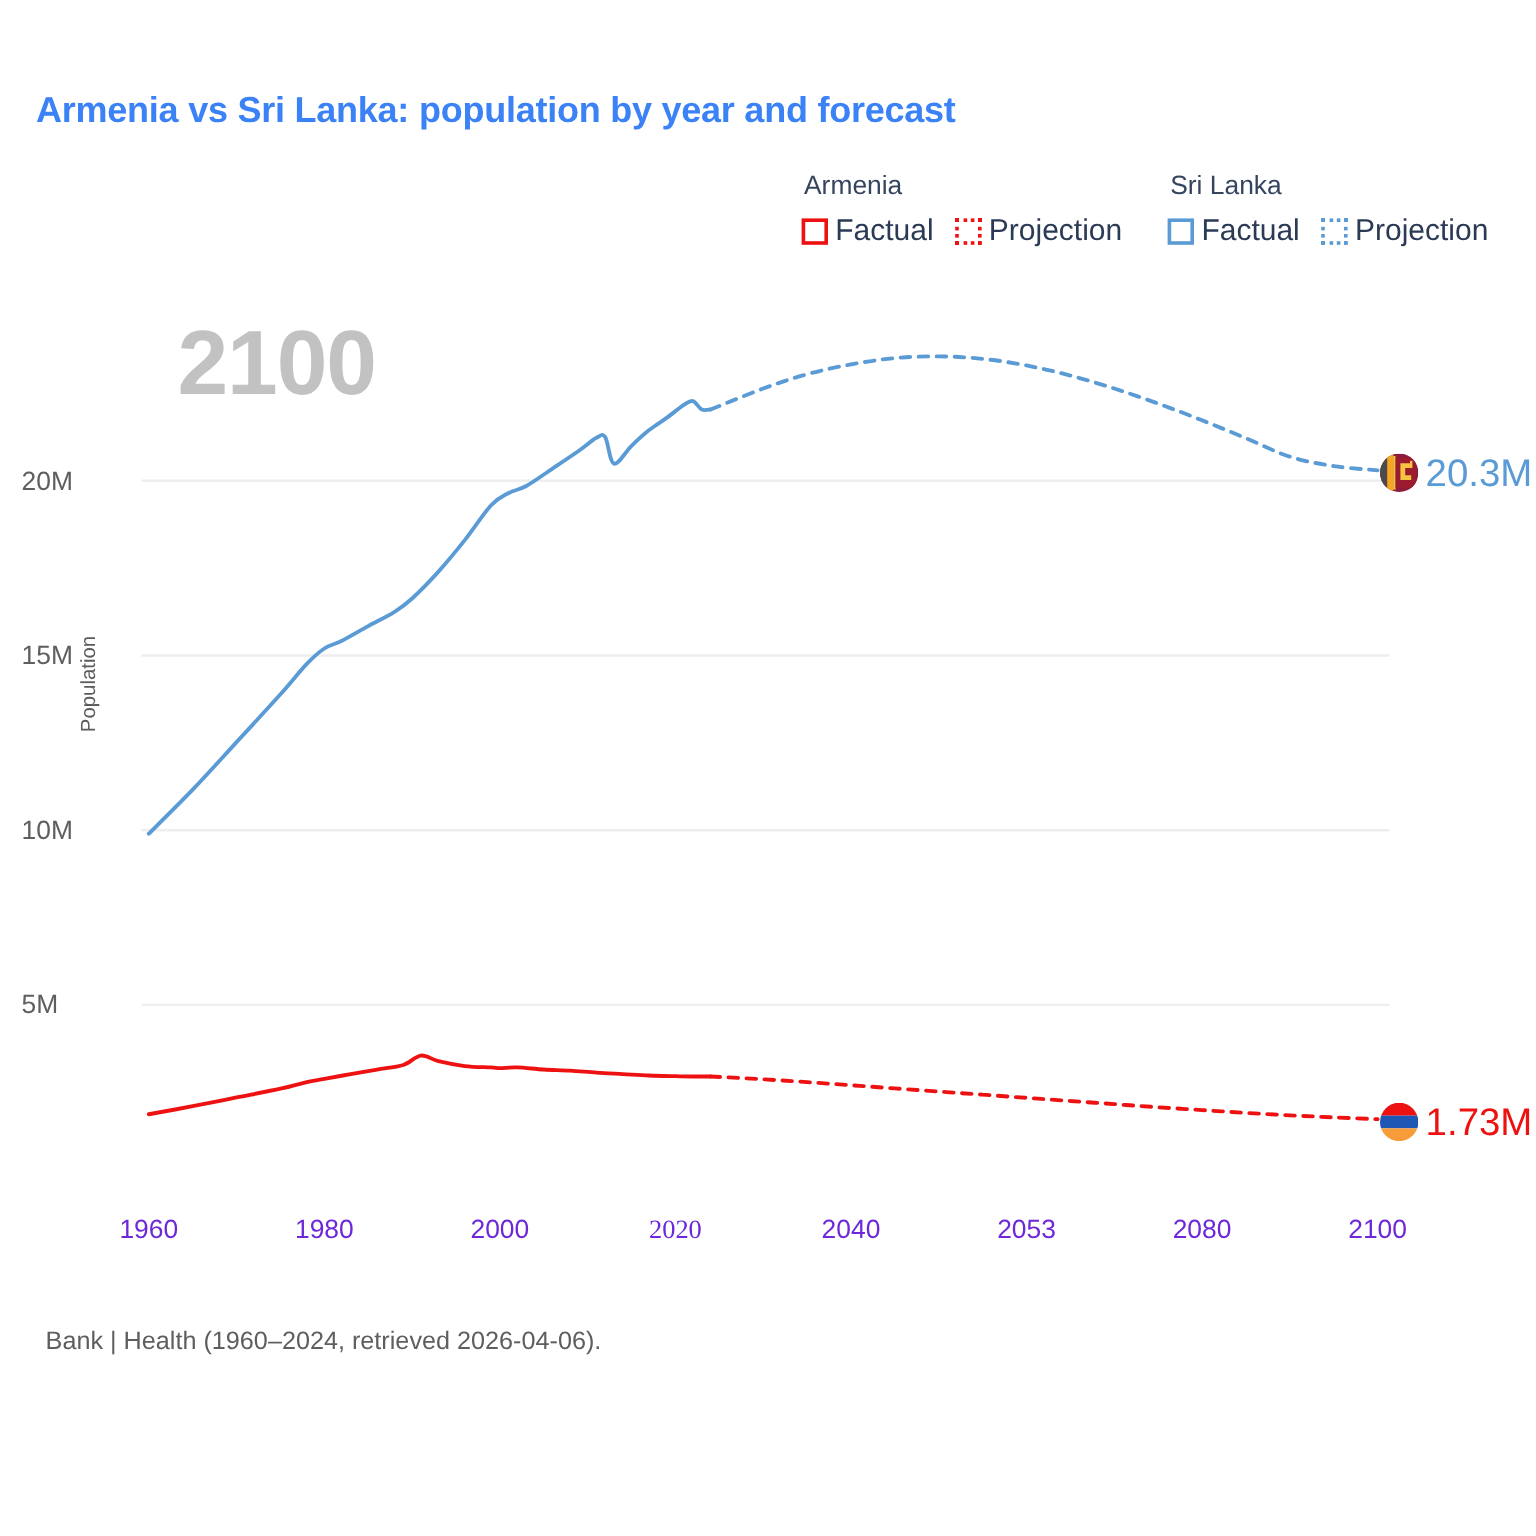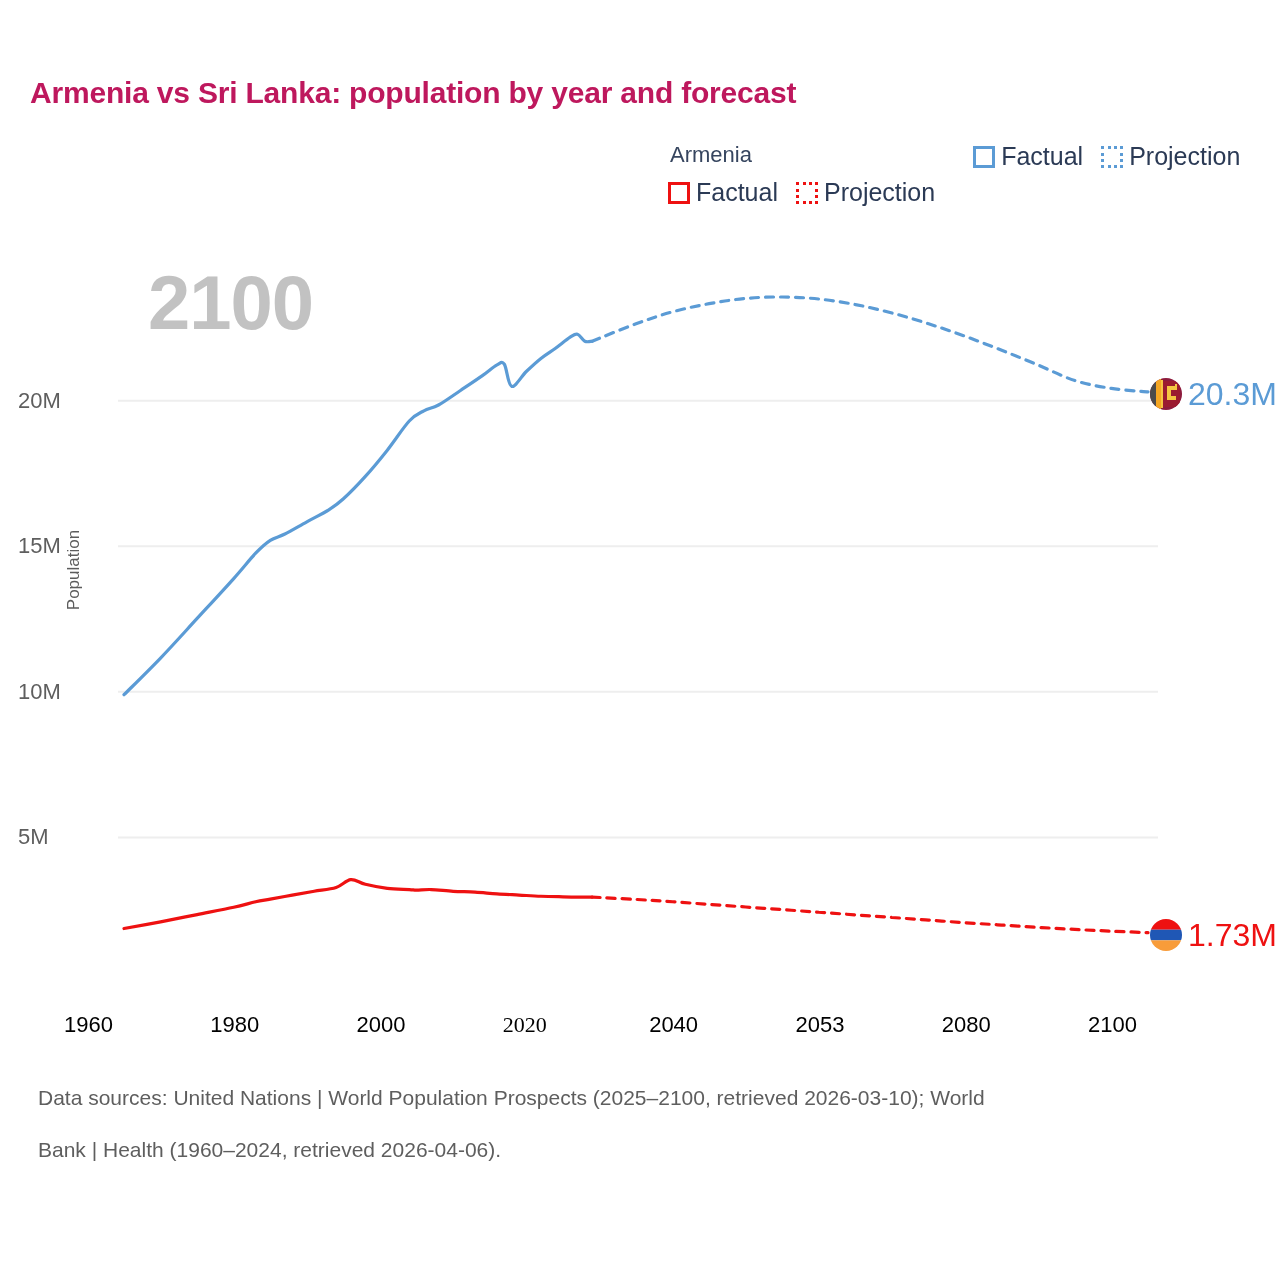--- a/index.html
+++ b/index.html
@@ -20,21 +20,21 @@
     inset: 0;
     width: 1280px;
     height: 1280px;
   }
   .chart-title {
     position: absolute;
     left: 30px;
     top: 76px;
     font-size: 30px;
     font-weight: bold;
-    color: #be185d;
+    color: #3b82f6;
     letter-spacing: -0.2px;
     white-space: nowrap;
   }
   
   .legend {
     position: absolute;
     left: 668px;
     top: 142px;
     display: flex;
     flex-direction: row;
@@ -109,23 +109,23 @@
     font-size: 22px;
     color: #5e5e5e;
     transform: translateY(-50%);
   }
   .ytick-wrap { position: absolute; left: 0; top: 0; width: 118px; height: 1280px; }
   .xtick {
     position: absolute;
     top: 1012px;
     width: 120px;
     margin-left: -60px;
-    text-align: left;
+    text-align: center;
     font-size: 22px;
-    color: #000000;
+    color: #6d28d9;
   }
   
   .end-label {
     position: absolute;
     display: flex;
     flex-direction: row;
     align-items: center;
     white-space: nowrap;
   }
   .end-label .value {
@@ -169,20 +169,21 @@
           <span class="swatch solid-red"></span>
           <span class="legend-label">Factual</span>
         </div>
         <div class="legend-item">
           <span class="swatch dot-red"></span>
           <span class="legend-label">Projection</span>
         </div>
       </div>
     </div>
     <div class="legend-group sri">
+      <div class="legend-group-title">Sri Lanka</div>
       <div class="legend-items">
         <div class="legend-item">
           <span class="swatch solid-blue"></span>
           <span class="legend-label">Factual</span>
         </div>
         <div class="legend-item">
           <span class="swatch dot-blue"></span>
           <span class="legend-label">Projection</span>
         </div>
       </div>
@@ -242,17 +243,16 @@
       <svg width="32" height="32" viewBox="0 0 32 32">
         <rect x="0" y="0" width="32" height="10.7" fill="#ee1111"></rect>
         <rect x="0" y="10.7" width="32" height="10.6" fill="#1f57b5"></rect>
         <rect x="0" y="21.3" width="32" height="10.7" fill="#f89c3a"></rect>
       </svg>
     </span>
     <span class="value">1.73M</span>
   </div>
 
   <div class="footer">
-    <div>Data sources: United Nations | World Population Prospects (2025–2100, retrieved 2026-03-10); World</div>
     <div class="line2">Bank | Health (1960–2024, retrieved 2026-04-06).</div>
   </div>
 
 </div>
 
 </body></html>

